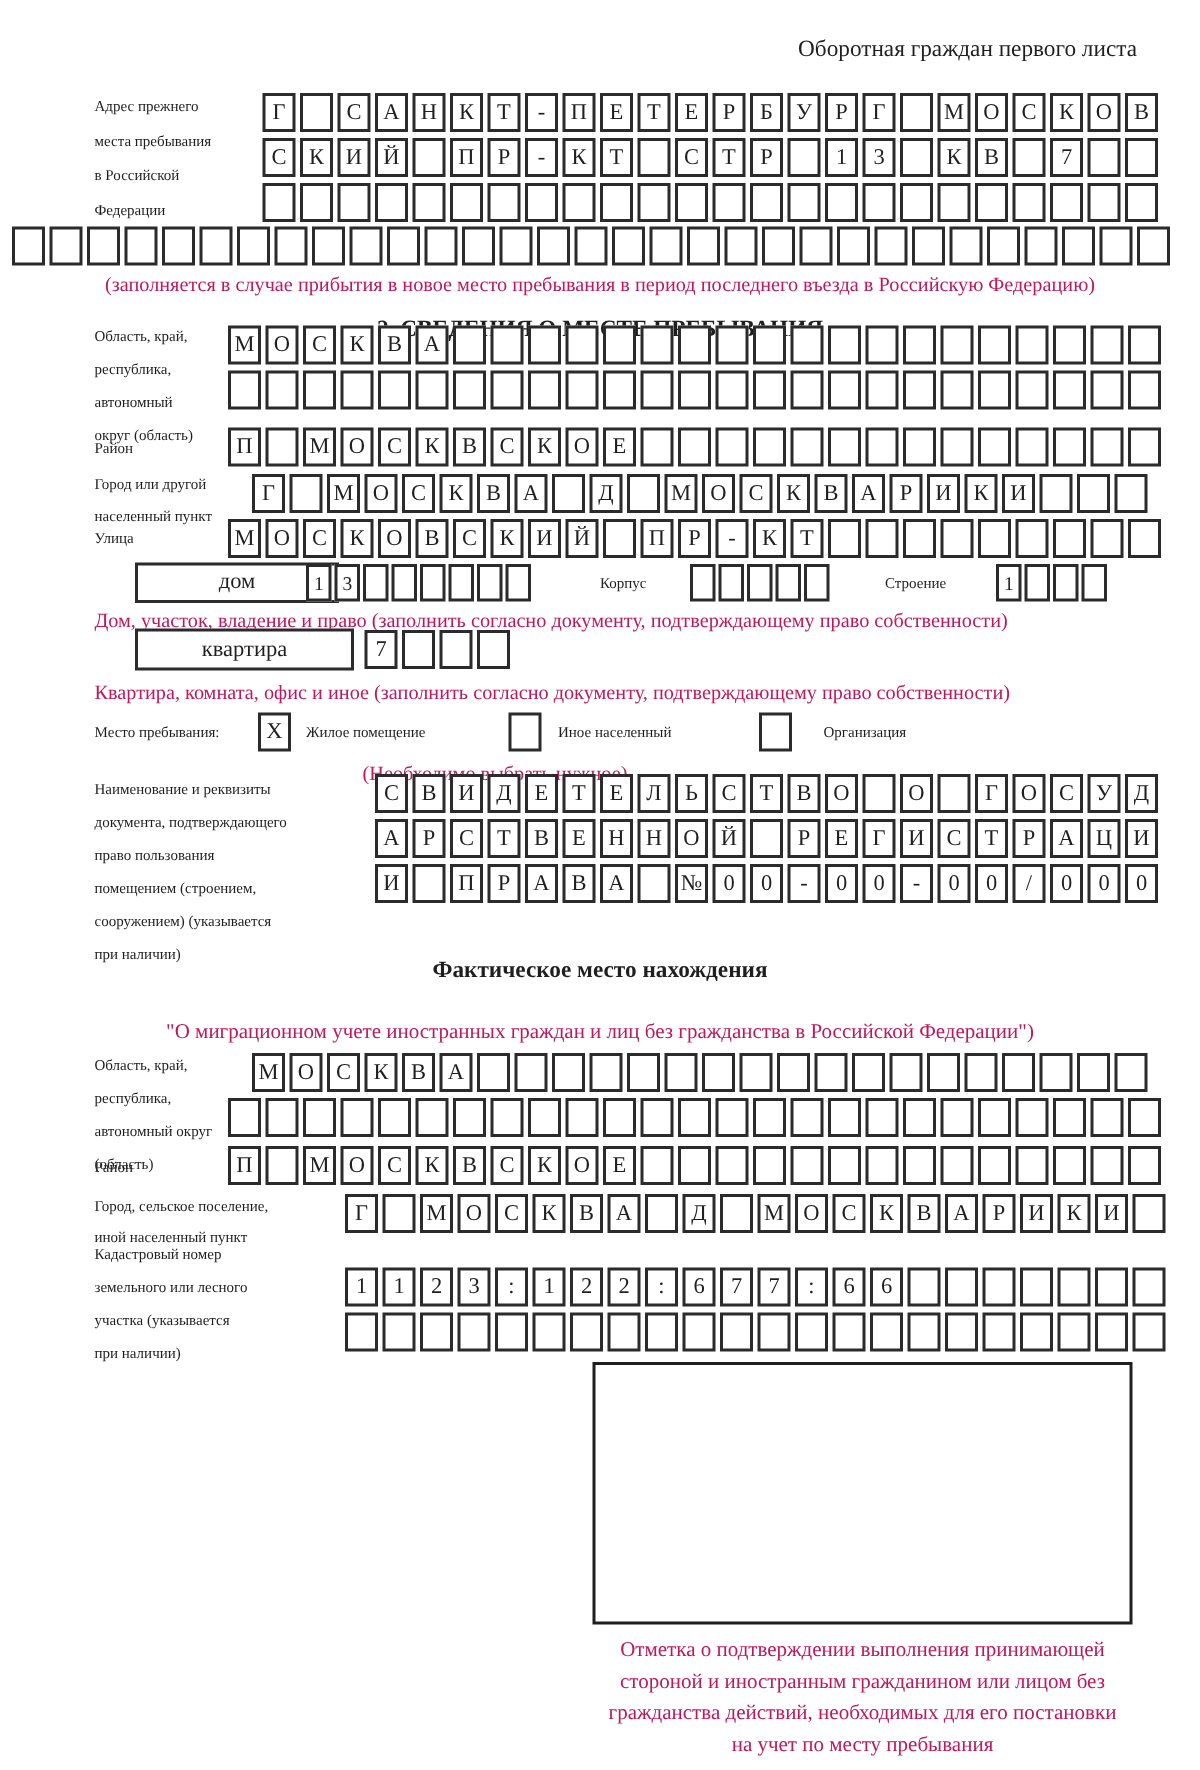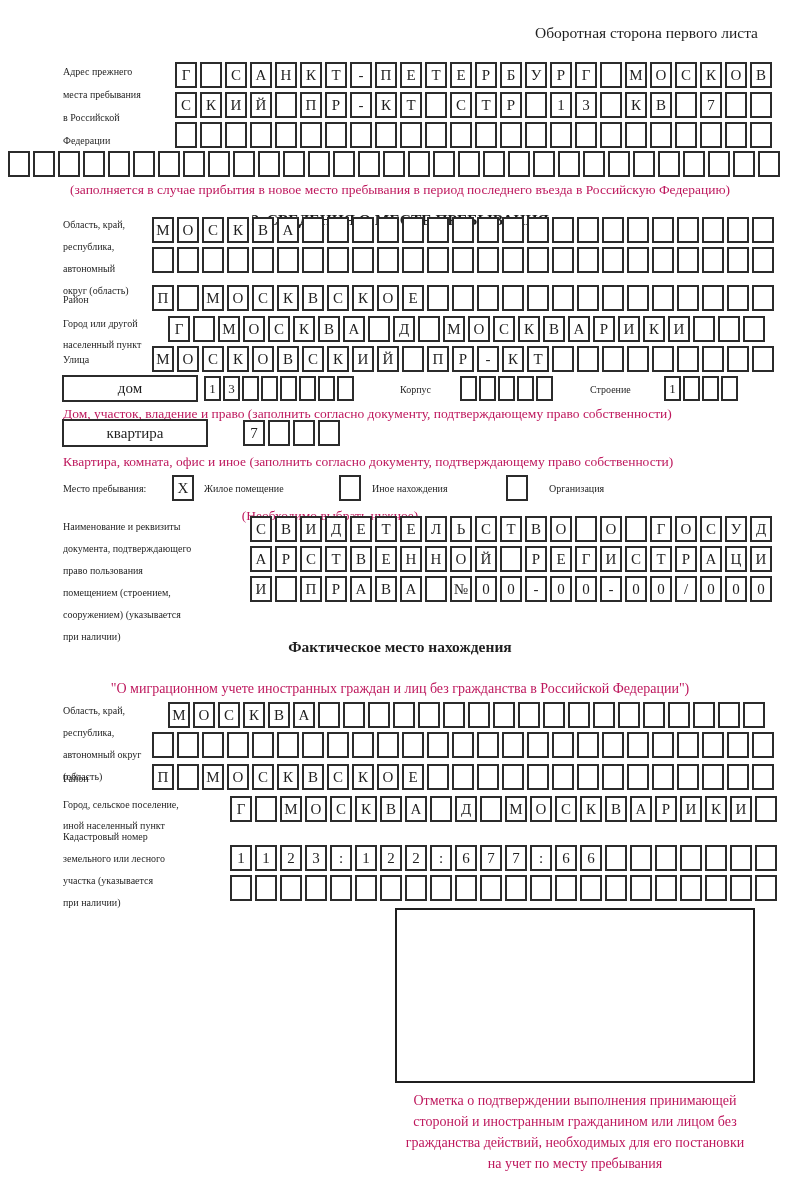--- a/index.html
+++ b/index.html
@@ -27,30 +27,30 @@
     font-size:15px; line-height:22px;
     color:#1f1f1f;
   }
   .boxrow.sm { gap:2px; }
   .boxrow.sm .cell { width:17px; height:25px; font-size:13px; line-height:21px; }
   .bigbox {
     position:absolute;
     border:2px solid #2b2b2b;
     background:#fff;
     display:flex; align-items:center; justify-content:center;
-    font-size:15px; color:#1f1f1f;
+    font-size:15px; color:#1f1f1f;margin-left:28px;
   }
   .stampbox { position:absolute; border:2px solid #1f1f1f; background:#fff; }
 </style>
 </head>
 <body>
 
 <div class="page">
 
-  <div class="lbl" style="top:22px; right:42px; font-size:15.5px;">Оборотная сторона первого листа</div>
+  <div class="lbl" style="top:22px; right:42px; font-size:15.5px;">Оборотная граждан первого листа</div>
 
   <div class="lbl" style="left:63px; top:60px; line-height:23px;">Адрес прежнего<br>места пребывания<br>в Российской<br>Федерации</div>
   <div class="boxrow" style="left:175px; top:62px;">
       <span class="cell">Г</span>
       <span class="cell"></span>
       <span class="cell">С</span>
       <span class="cell">А</span>
       <span class="cell">Н</span>
       <span class="cell">К</span>
       <span class="cell">Т</span>
@@ -341,21 +341,21 @@
   <div class="cap" style="left:63px; top:453px;">Квартира, комната, офис и иное (заполнить согласно документу, подтверждающему право собственности)</div>
 
   <div class="lbl" style="left:63px; top:478px;">Место пребывания:</div>
   <div class="boxrow" style="left:172px; top:475px;">
       <span class="cell">X</span>
     </div>
   <div class="lbl" style="left:204px; top:478px;">Жилое помещение</div>
   <div class="boxrow" style="left:339px; top:475px;">
       <span class="cell"></span>
     </div>
-  <div class="lbl" style="left:372px; top:478px;">Иное нахождения</div>
+  <div class="lbl" style="left:372px; top:478px;">Иное населенный</div>
   <div class="boxrow" style="left:506px; top:475px;">
       <span class="cell"></span>
     </div>
   <div class="lbl" style="left:549px; top:478px;">Организация</div>
   <div class="cap" style="left:60px; top:507px; width:540px; text-align:center;">(Необходимо выбрать нужное)</div>
 
   <div class="lbl" style="left:63px; top:516px; width:195px;">Наименование и реквизиты<br>документа, подтверждающего<br>право пользования<br>помещением (строением,<br>сооружением) (указывается<br>при наличии)</div>
   <div class="boxrow" style="left:250px; top:516px;">
       <span class="cell">С</span>
       <span class="cell">В</span>

